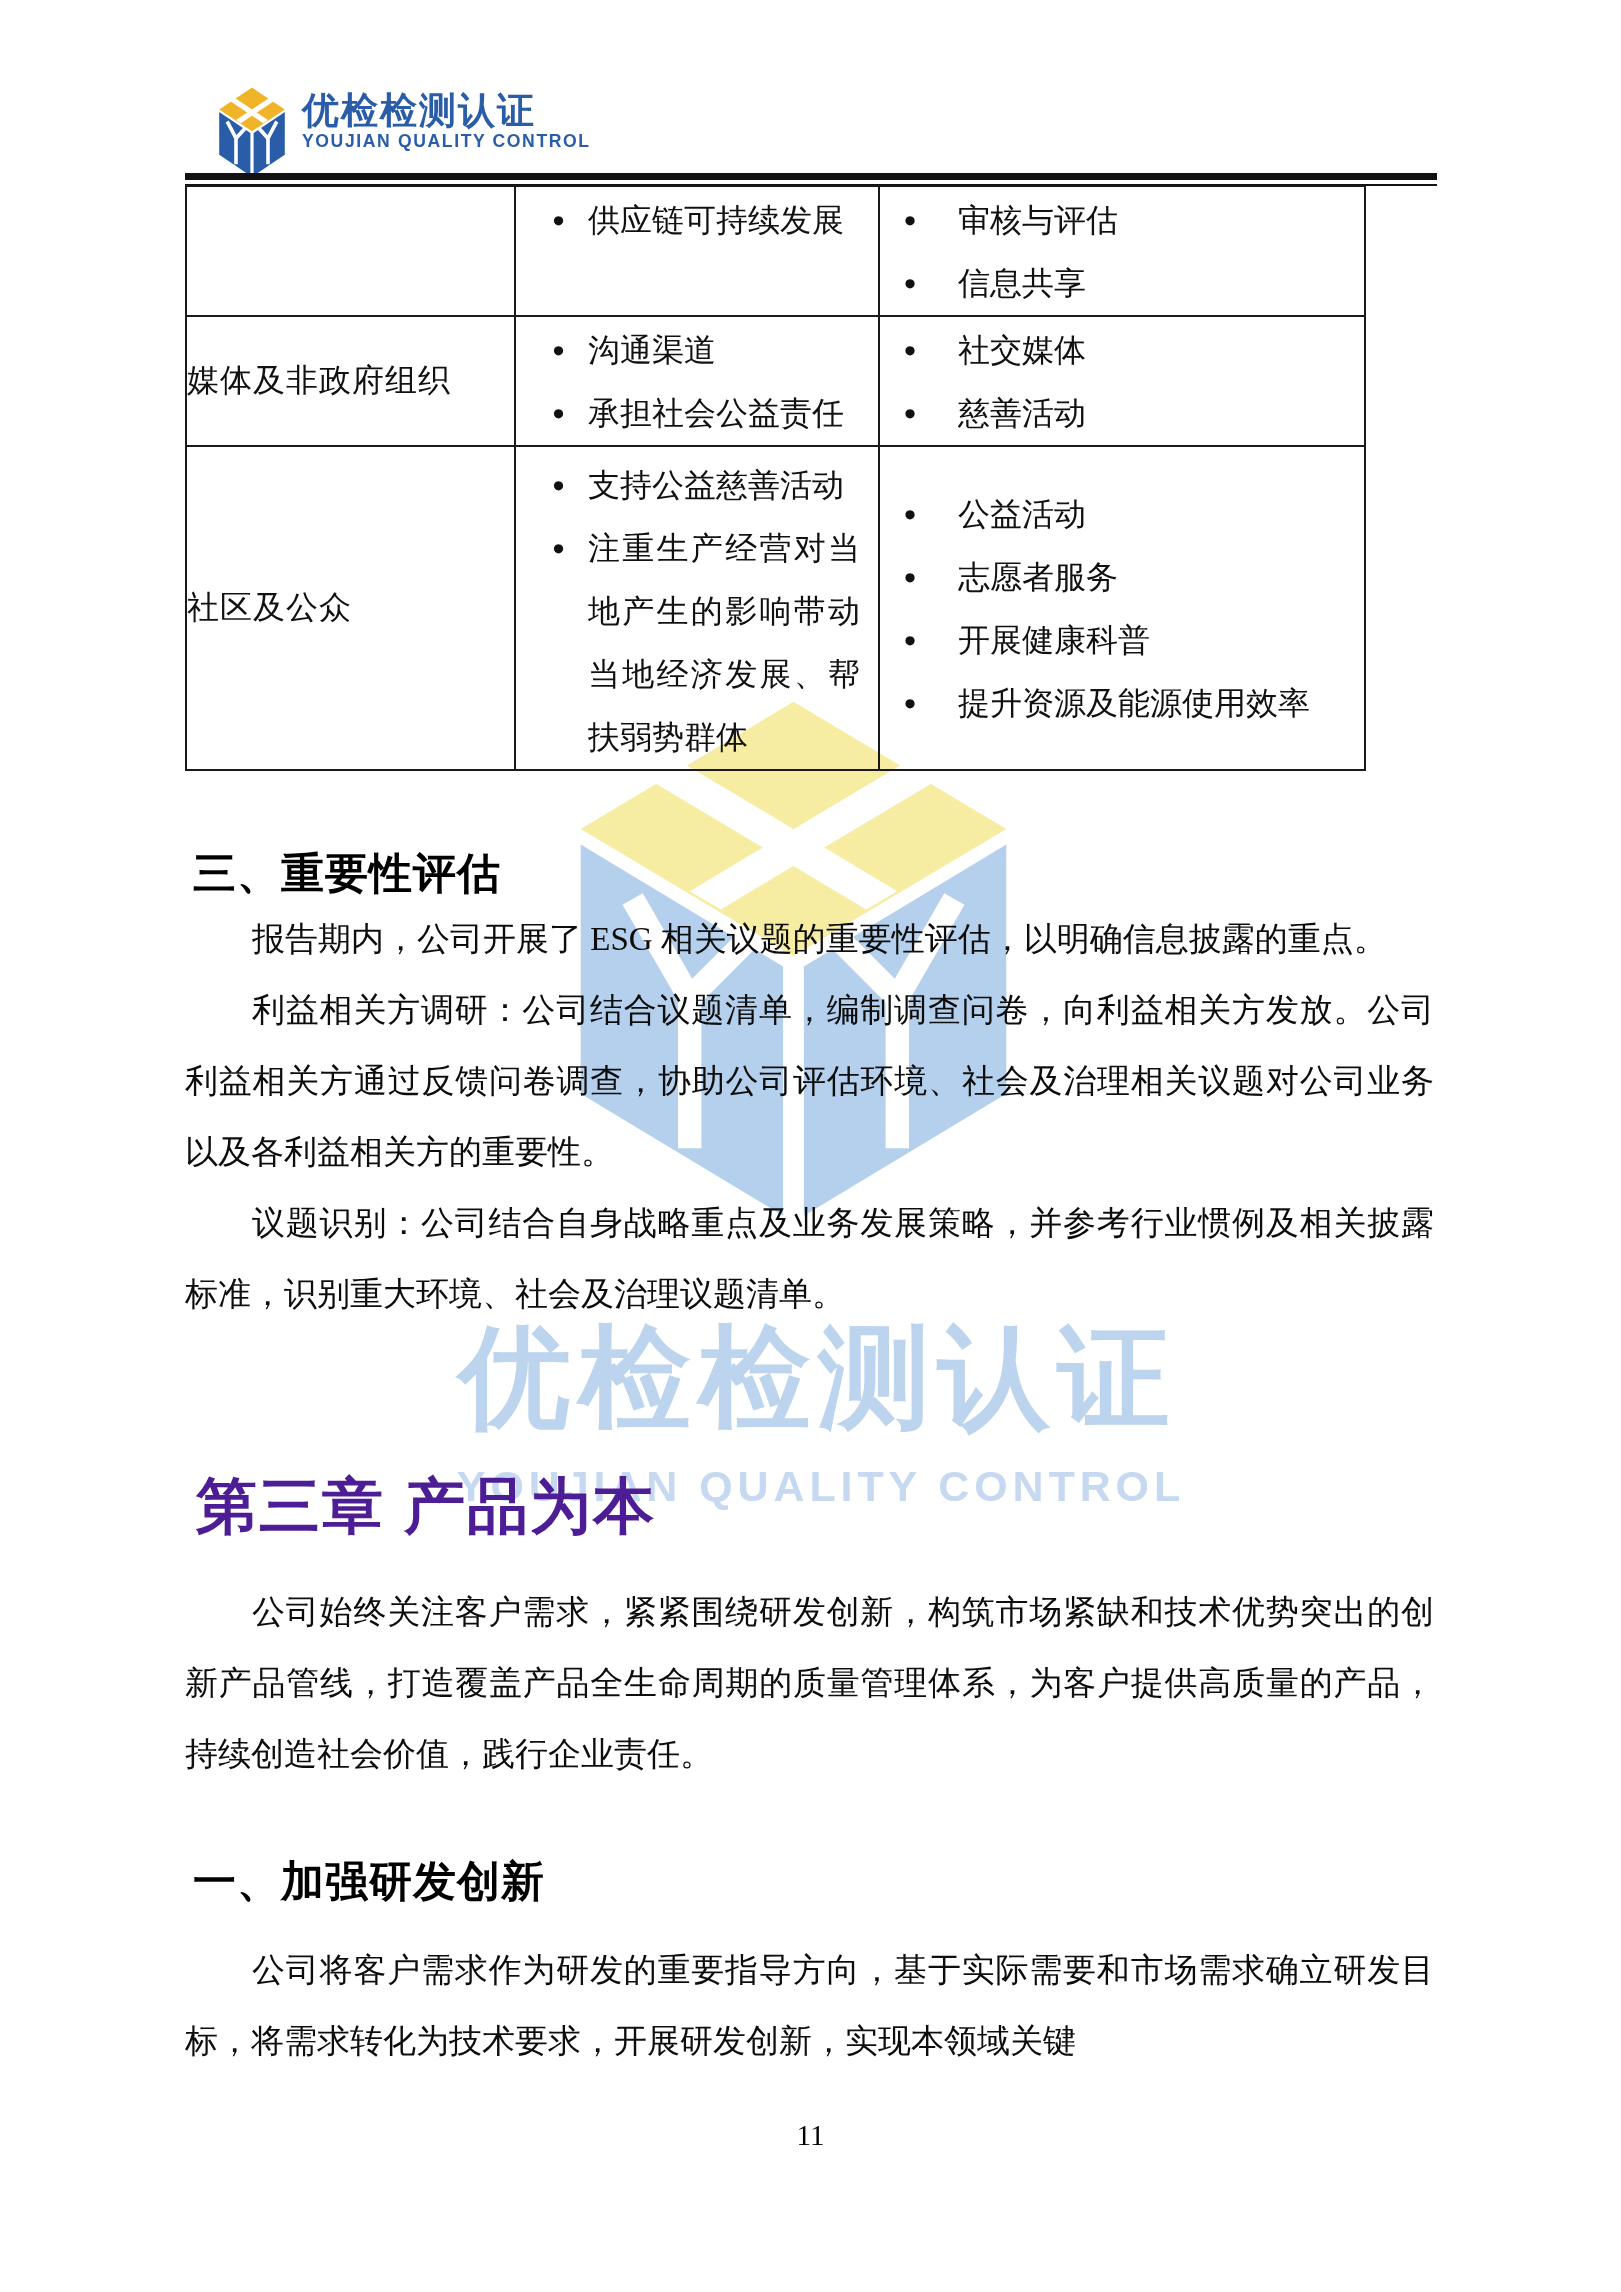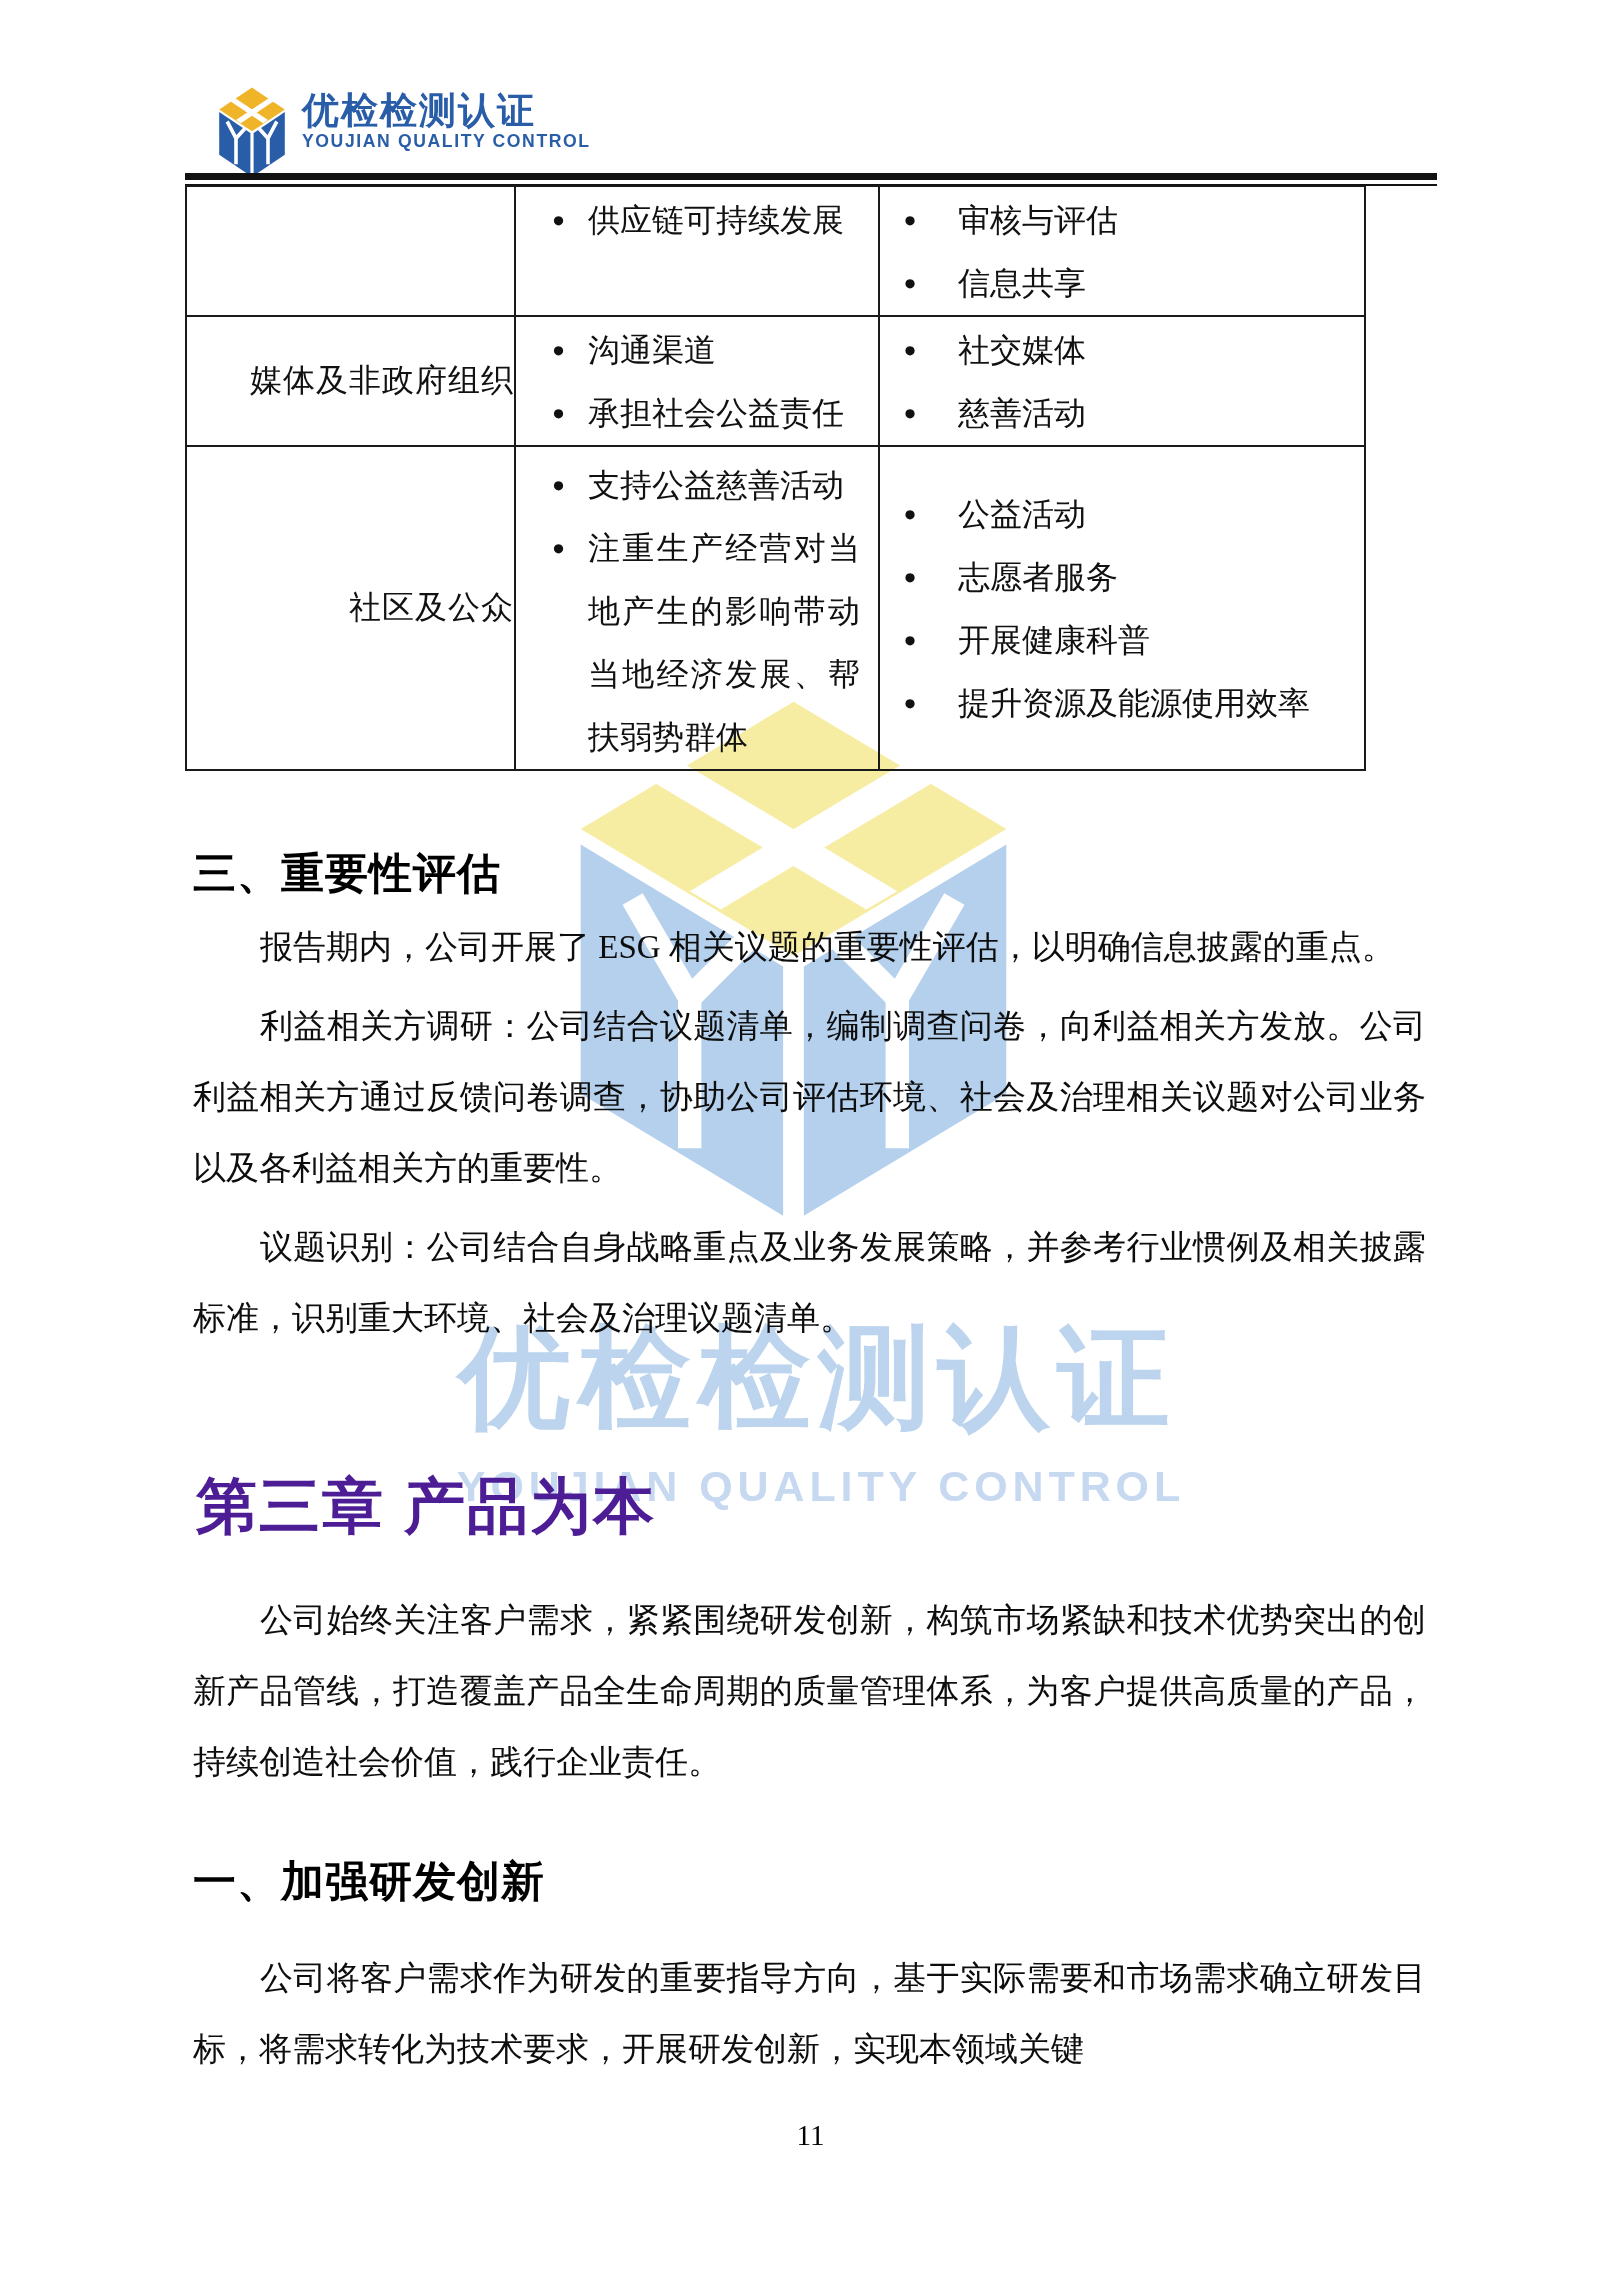--- a/index.html
+++ b/index.html
@@ -40,21 +40,21 @@
   }
   
   .stk-table{
     position:absolute; left:185px; top:185px; z-index:2;
     border-collapse:collapse; table-layout:fixed; width:1179px;
     font-size:32px; color:#111;
   }
   .stk-table td{
     border:2.5px solid #1a1a1a; padding:0; vertical-align:top; background:transparent;
   }
-  .stk-table td.cat{vertical-align:middle; text-align:right; letter-spacing:1px;}
+  .stk-table td.cat{vertical-align:middle; text-align:left; letter-spacing:1px;}
   .itm{display:flex; line-height:63px; align-items:flex-start;}
   .c2 .itm .b{flex:0 0 72px; padding-left:36px; box-sizing:border-box; font-size:21.6px;}
   .c3 .itm .b{flex:0 0 78px; padding-left:23.5px; box-sizing:border-box; font-size:21.6px;}
   .itm .t{flex:1; padding-right:18px;}
   .just .t{text-align:justify; text-justify:inter-character;}
   td.c2{padding-top:2px;}
   td.c3{padding-top:2px;}
   td.c3.centered{vertical-align:middle;}
   
   .z2{position:absolute; z-index:2;}
@@ -63,21 +63,21 @@
     font-size:43px; color:#000; letter-spacing:1px; white-space:nowrap;
   }
   .h-chap{
     font-family:"Liberation Sans","DejaVu Sans",sans-serif; font-weight:bold;
     font-size:61px; color:#4c1d95; letter-spacing:2px; white-space:nowrap;
   }
   .bodyblock{
     left:185px; width:1249px; font-size:33px; line-height:71px;
     text-align:justify; text-justify:inter-character; color:#0d0d0d;
   }
-  .bodyblock p{margin:8px; text-indent:67px;}
+  .bodyblock p{margin:0; text-indent:67px;}
   .pageno{
     left:0; width:1621px; text-align:center; font-size:29px; color:#000;
     font-family:"Liberation Serif","DejaVu Serif",serif;
   }
 </style>
 </head>
 <body>
 
 <div class="page">
 

